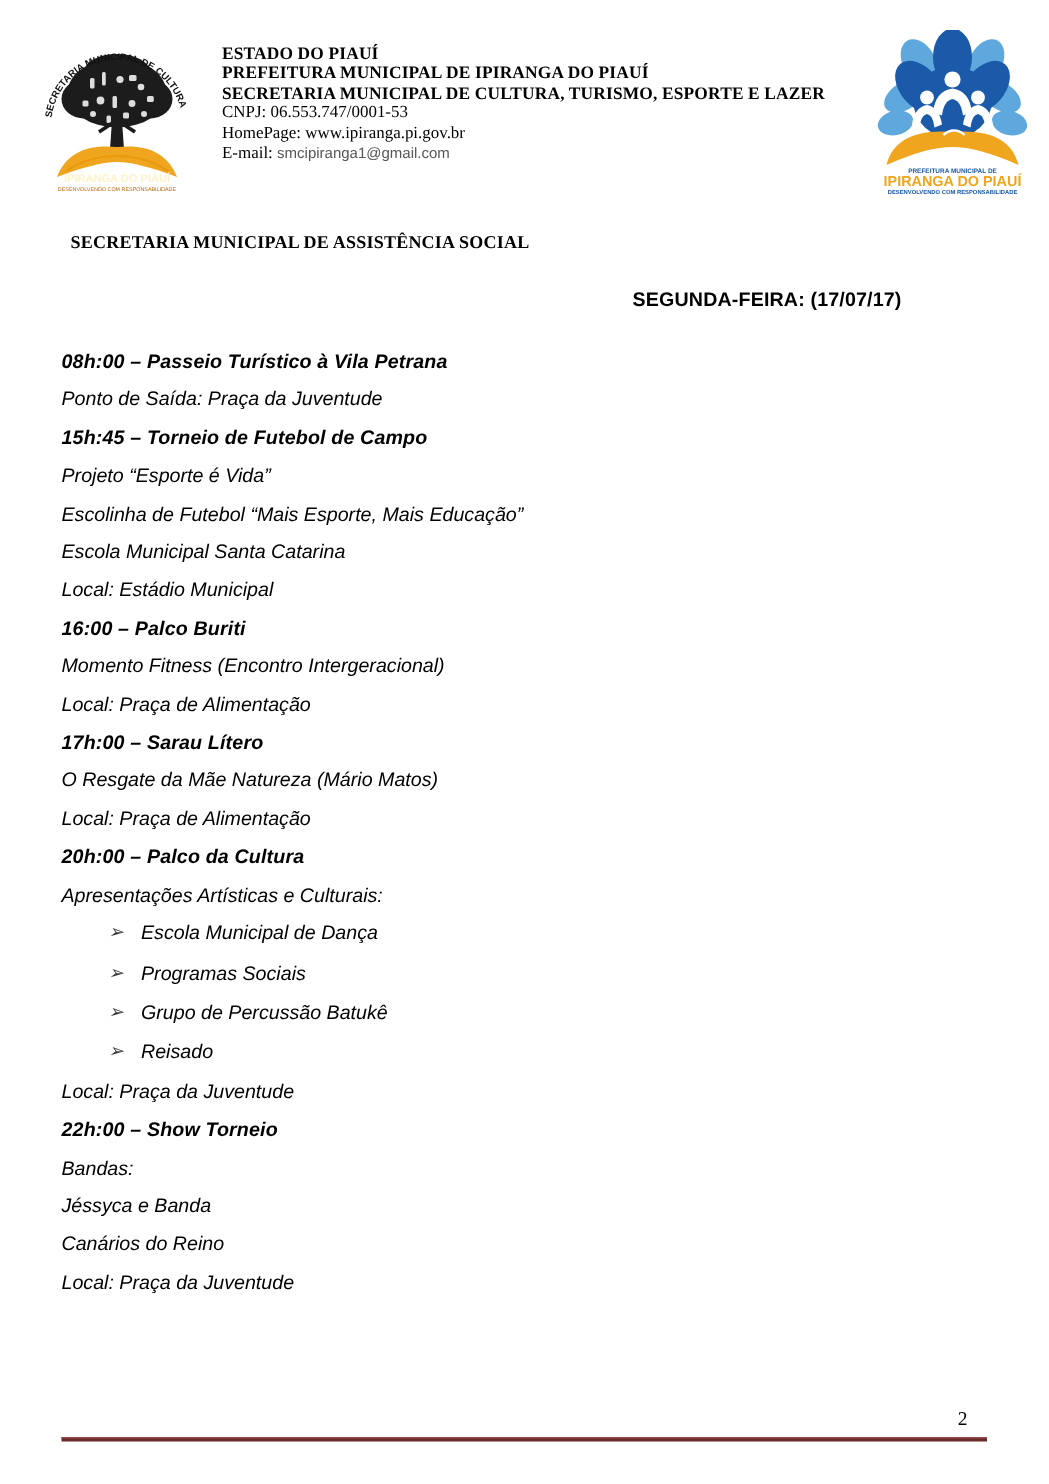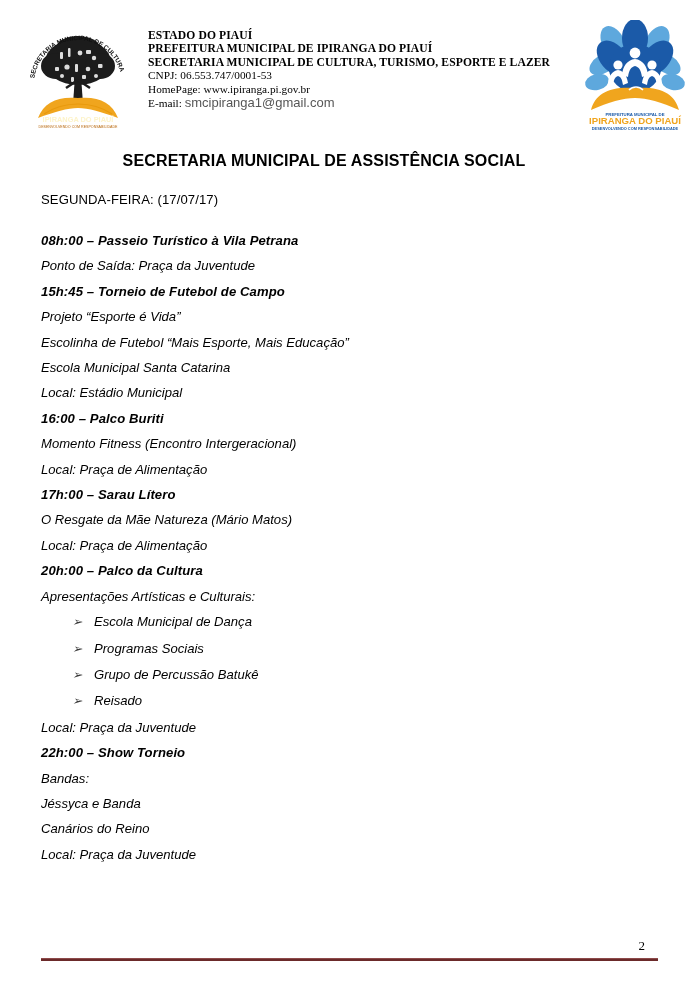--- a/index.html
+++ b/index.html
@@ -53,49 +53,51 @@
   .header-text .ln {
     white-space: nowrap;
   }
   .header-text .b {
     font-weight: bold;
     font-size: 11.6px;
     letter-spacing: 0.1px;
   }
   .email-addr {
     font-family: "Liberation Sans", sans-serif;
-    font-size: 13px;
+    font-size: 10px;
     color: #565656;
   }
   .email-label {
     font-weight: normal;
   }
 
   
   .content {
     position: absolute;
     left: 41px;
     top: 150px;
     width: 560px;
   }
   .doc-title {
-    text-align: center;
+    text-align: left;
     font-weight: bold;
-    font-size: 16px;
+    font-size: 12px;
     letter-spacing: 0.15px;
     margin: 0 0 0 6px;
     padding-top: 2px;
     line-height: 18px;
+    font-family: Liberation Serif, serif;
   }
   .weekday {
-    font-weight: normal;
+    font-weight: bold;
     font-size: 13.1px;
     margin-top: 21px;
     line-height: 18px;
     letter-spacing: 0.1px;
+    text-align: right;
   }
   .schedule {
     margin-top: 19px;
     font-style: italic;
   }
   .line {
     font-size: 13.1px;
     line-height: 25.4px;
     white-space: nowrap;
   }

